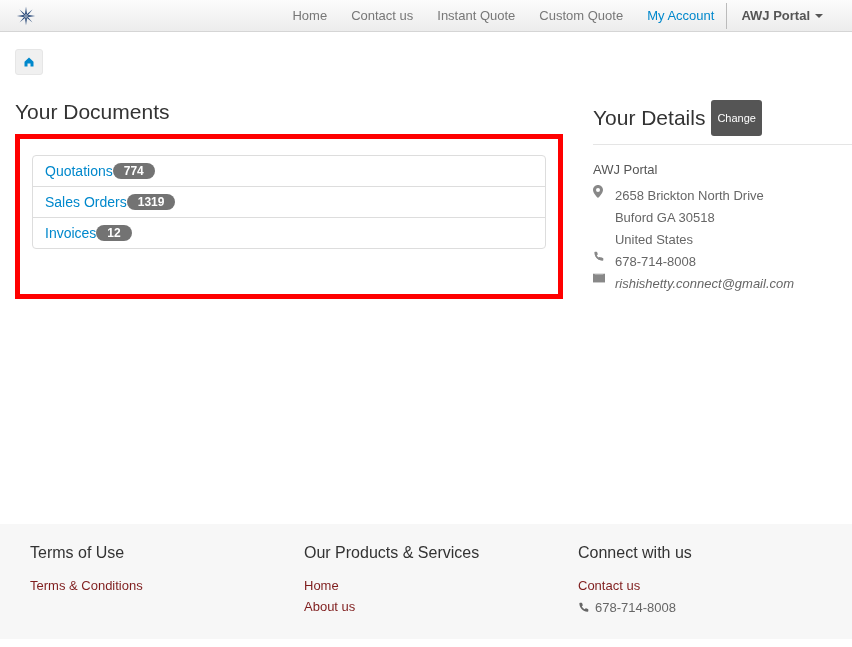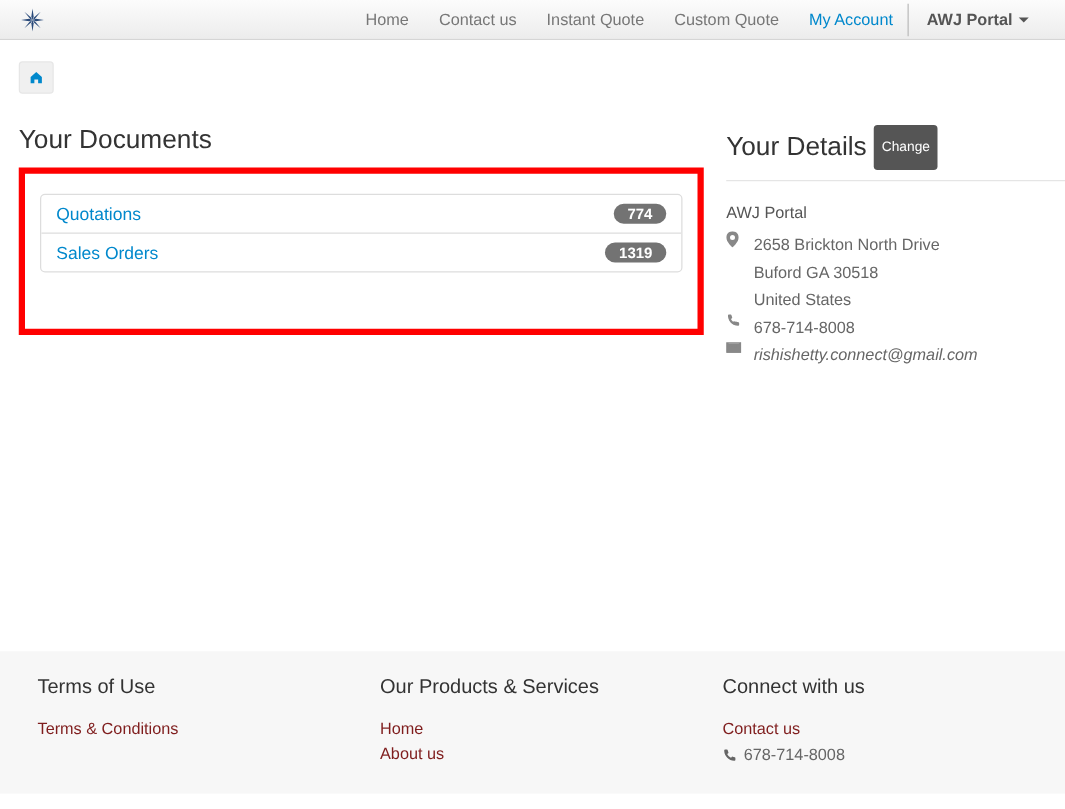--- a/index.html
+++ b/index.html
@@ -17,30 +17,30 @@
     .caret { display: inline-block; width: 0; height: 0; margin-left: 5px; border-left: 4px solid transparent; border-right: 4px solid transparent; border-top: 4px solid #555; }
     
     
     .container { max-width: 1170px; margin: 0 auto; padding: 10px 15px 0; }
     
     
     .breadcrumb-box { margin-top: 7px; }
     .home-btn { display: inline-flex; align-items: center; justify-content: center; width: 28px; height: 26px; background: #f0f0f0; border: 1px solid #e6e6e6; border-radius: 3px; color: #0088cc; cursor: pointer; }
     
     
-    .main-row { display: flex; gap: 18px; margin-top: 25px; }
+    .main-row { display: flex; gap: 30px; margin-top: 25px; }
     .col-left { flex: 0 0 66.66%; max-width: 66.66%; }
     .col-right { flex: 0 0 33.33%; max-width: 33.33%; }
     
     .page-heading { font-size: 21px; font-weight: 500; margin-bottom: 10px; color: #333; }
     
     
     .doc-list-wrapper { border: 5px solid #ff0000; padding: 16px 12px 45px; }
     .list-group { border: 1px solid #ddd; border-radius: 4px; overflow: hidden; }
-    .list-item { display: flex; justify-content: space-between; align-items: center; padding: 7px 12px; border-bottom: 1px solid #ddd; cursor: pointer; }
+    .list-item { display: flex; justify-content: flex-start; align-items: center; padding: 7px 12px; border-bottom: 1px solid #ddd; cursor: pointer; }
     .list-item:last-child { border-bottom: none; }
     .list-item a { color: #0088cc; text-decoration: none; font-size: 14px; }
     .badge { background: #737373; color: #fff; border-radius: 10px; padding: 1px 11px; font-size: 12px; font-weight: bold; min-width: 10px; text-align: center; }
     
     
     .details-heading { font-size: 21px; font-weight: 500; margin-bottom: 8px; color: #333; display: flex; align-items: center; gap: 6px; }
     .change-btn { background: #555; color: #fff; border-radius: 3px; padding: 12px 6px; font-size: 11px; cursor: pointer; border: none; }
     .details-hr { border: none; border-top: 1px solid #e5e5e5; margin-bottom: 14px; }
     .details-body { font-size: 13px; color: #666; line-height: 1.7; }
     .details-body .row { display: flex; align-items: flex-start; gap: 8px; }
@@ -111,20 +111,24 @@
       <div class="doc-list-wrapper">
         <div class="list-group">
           <div class="list-item">
             <a>Quotations</a>
             <span class="badge">774</span>
           </div>
           <div class="list-item">
             <a>Sales Orders</a>
             <span class="badge">1319</span>
           </div>
+          <div class="list-item">
+            <a>Invoices</a>
+            <span class="badge">12</span>
+          </div>
         </div>
       </div>
     </div>
 
     <div class="col-right">
       <h2 class="details-heading">
         <span>Your Details</span>
         <button class="change-btn">Change</button>
       </h2>
       <hr class="details-hr">

